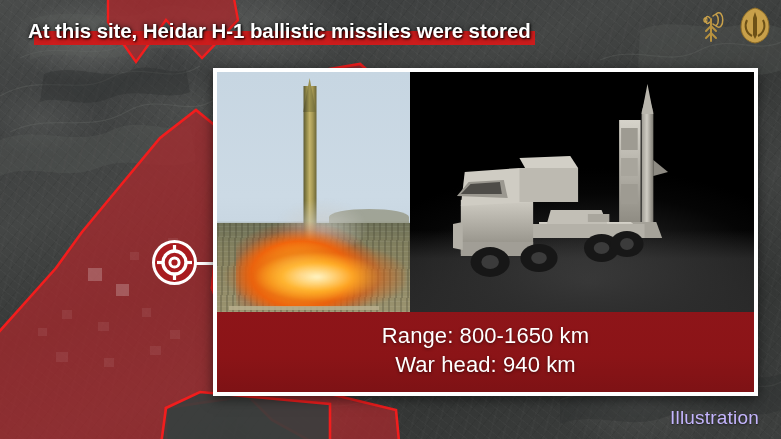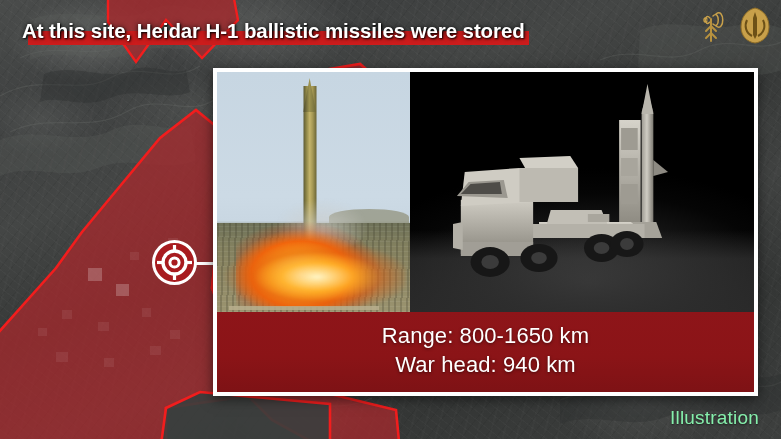--- a/index.html
+++ b/index.html
@@ -27,21 +27,21 @@
       repeating-linear-gradient(38deg, rgba(255,255,255,.045) 0px, rgba(255,255,255,.045) 1px, rgba(0,0,0,0) 1px, rgba(0,0,0,0) 7px),
       repeating-linear-gradient(-52deg, rgba(0,0,0,.10) 0px, rgba(0,0,0,.10) 1px, rgba(0,0,0,0) 1px, rgba(0,0,0,0) 9px),
       repeating-linear-gradient(105deg, rgba(255,255,255,.03) 0px, rgba(255,255,255,.03) 2px, rgba(0,0,0,0) 2px, rgba(0,0,0,0) 13px);
   }
   .map-ridges{position:absolute;inset:0;}
 
   
   .zones{position:absolute;inset:0;}
 
   
-  .title-wrap{position:absolute;left:22px;top:14px;height:34px;display:flex;align-items:center;}
+  .title-wrap{position:absolute;left:28px;top:14px;height:34px;display:flex;align-items:center;}
   .title-band{position:absolute;left:6px;right:-4px;bottom:3px;height:14px;background:#cc1c1c;}
   .title-text{position:relative;z-index:2;color:#ffffff;font-size:20.5px;font-weight:bold;
     letter-spacing:-.1px;white-space:nowrap;
     text-shadow:0 0 5px rgba(0,0,0,.85), 1px 1px 2px rgba(0,0,0,.9);}
 
   
   .emblems{position:absolute;right:9px;top:6px;display:flex;gap:9px;align-items:center;}
   .emblem{width:34px;height:38px;display:block;}
 
   
@@ -86,21 +86,21 @@
     background:linear-gradient(180deg, rgba(58,58,58,0) 0%, rgba(62,62,62,.55) 35%, rgba(48,48,48,.85) 100%);}
   .tel-svg{position:absolute;left:0;top:0;width:100%;height:100%;}
 
   
   .spec{flex:1;background:linear-gradient(180deg,#8e1519 0%,#8b1417 55%,#7e1215 100%);
     display:flex;flex-direction:column;align-items:center;justify-content:center;gap:3px;padding-bottom:4px;}
   .spec-line{color:#ffffff;font-size:22px;font-weight:normal;letter-spacing:.1px;
     text-shadow:0 1px 3px rgba(0,0,0,.5);}
 
   
-  .credit{position:absolute;right:22px;bottom:10px;color:#86efac;font-size:19px;z-index:10;
+  .credit{position:absolute;right:22px;bottom:10px;color:#c4b5fd;font-size:19px;z-index:10;
     letter-spacing:.2px;text-shadow:0 1px 2px rgba(0,0,0,.6);}
 </style>
 </head>
 <body>
 
 <div id="stage">
 
   <div class="map-base"></div>
   <div class="map-tex"></div>
 

